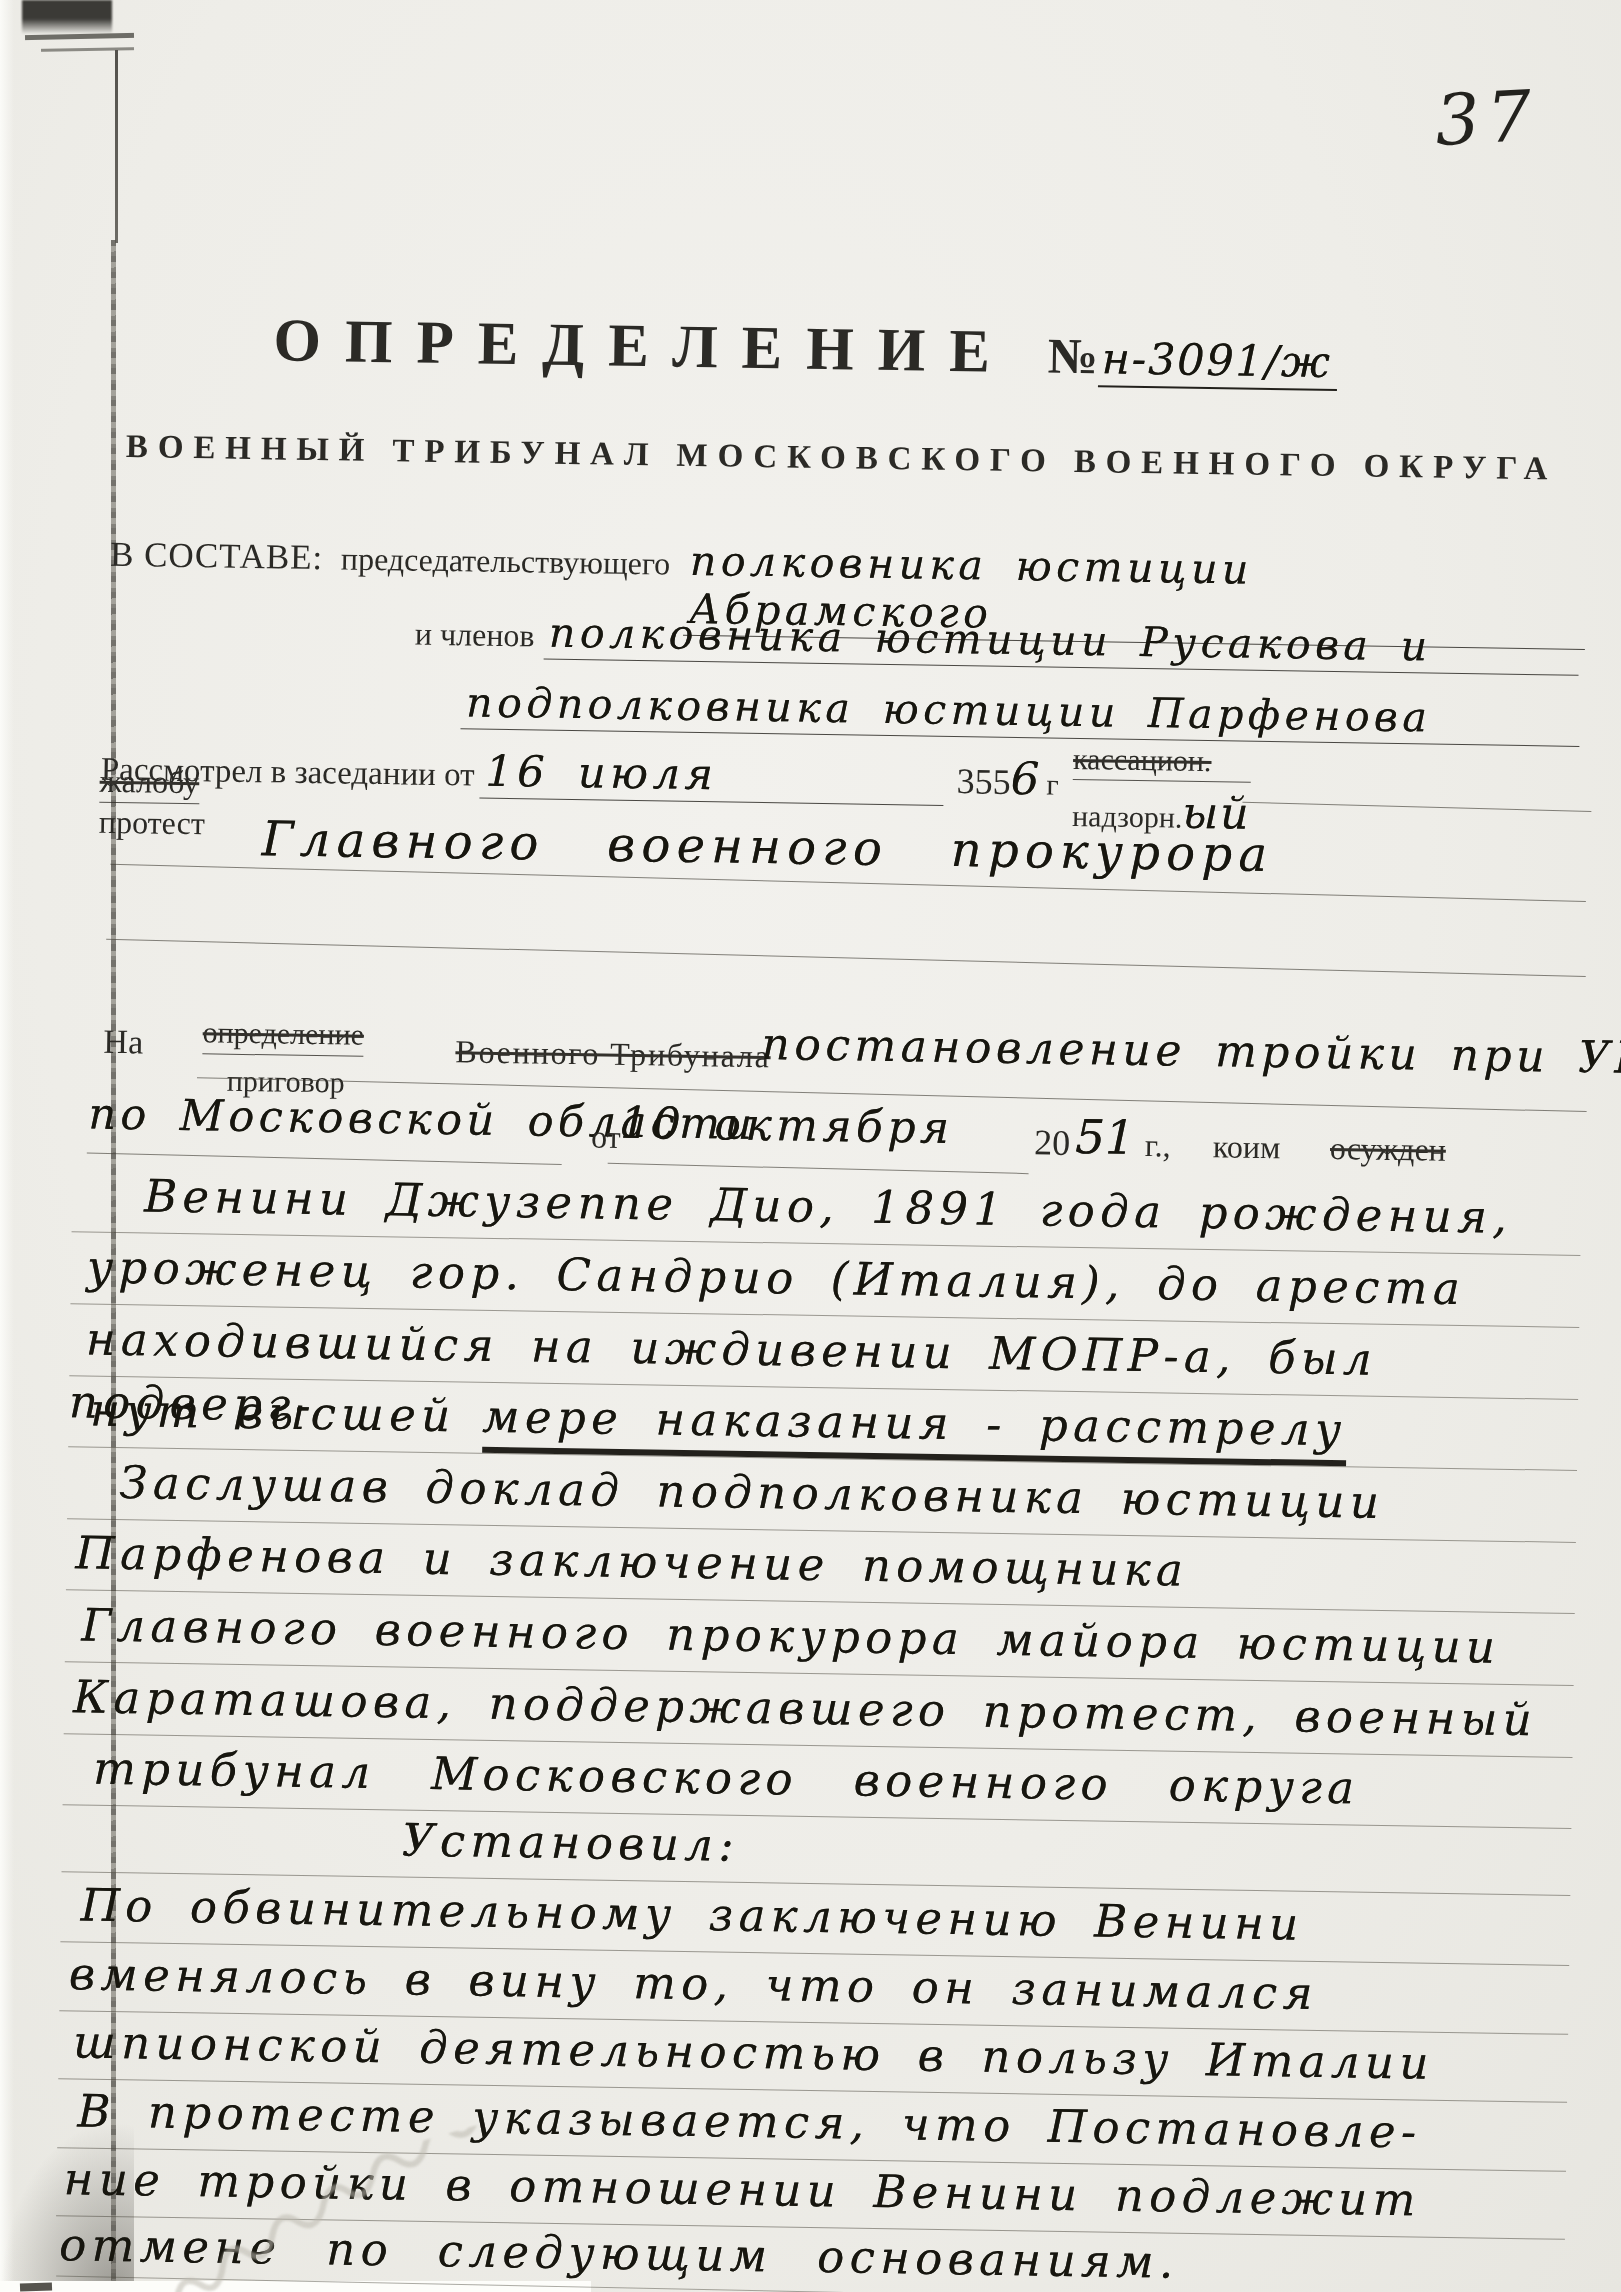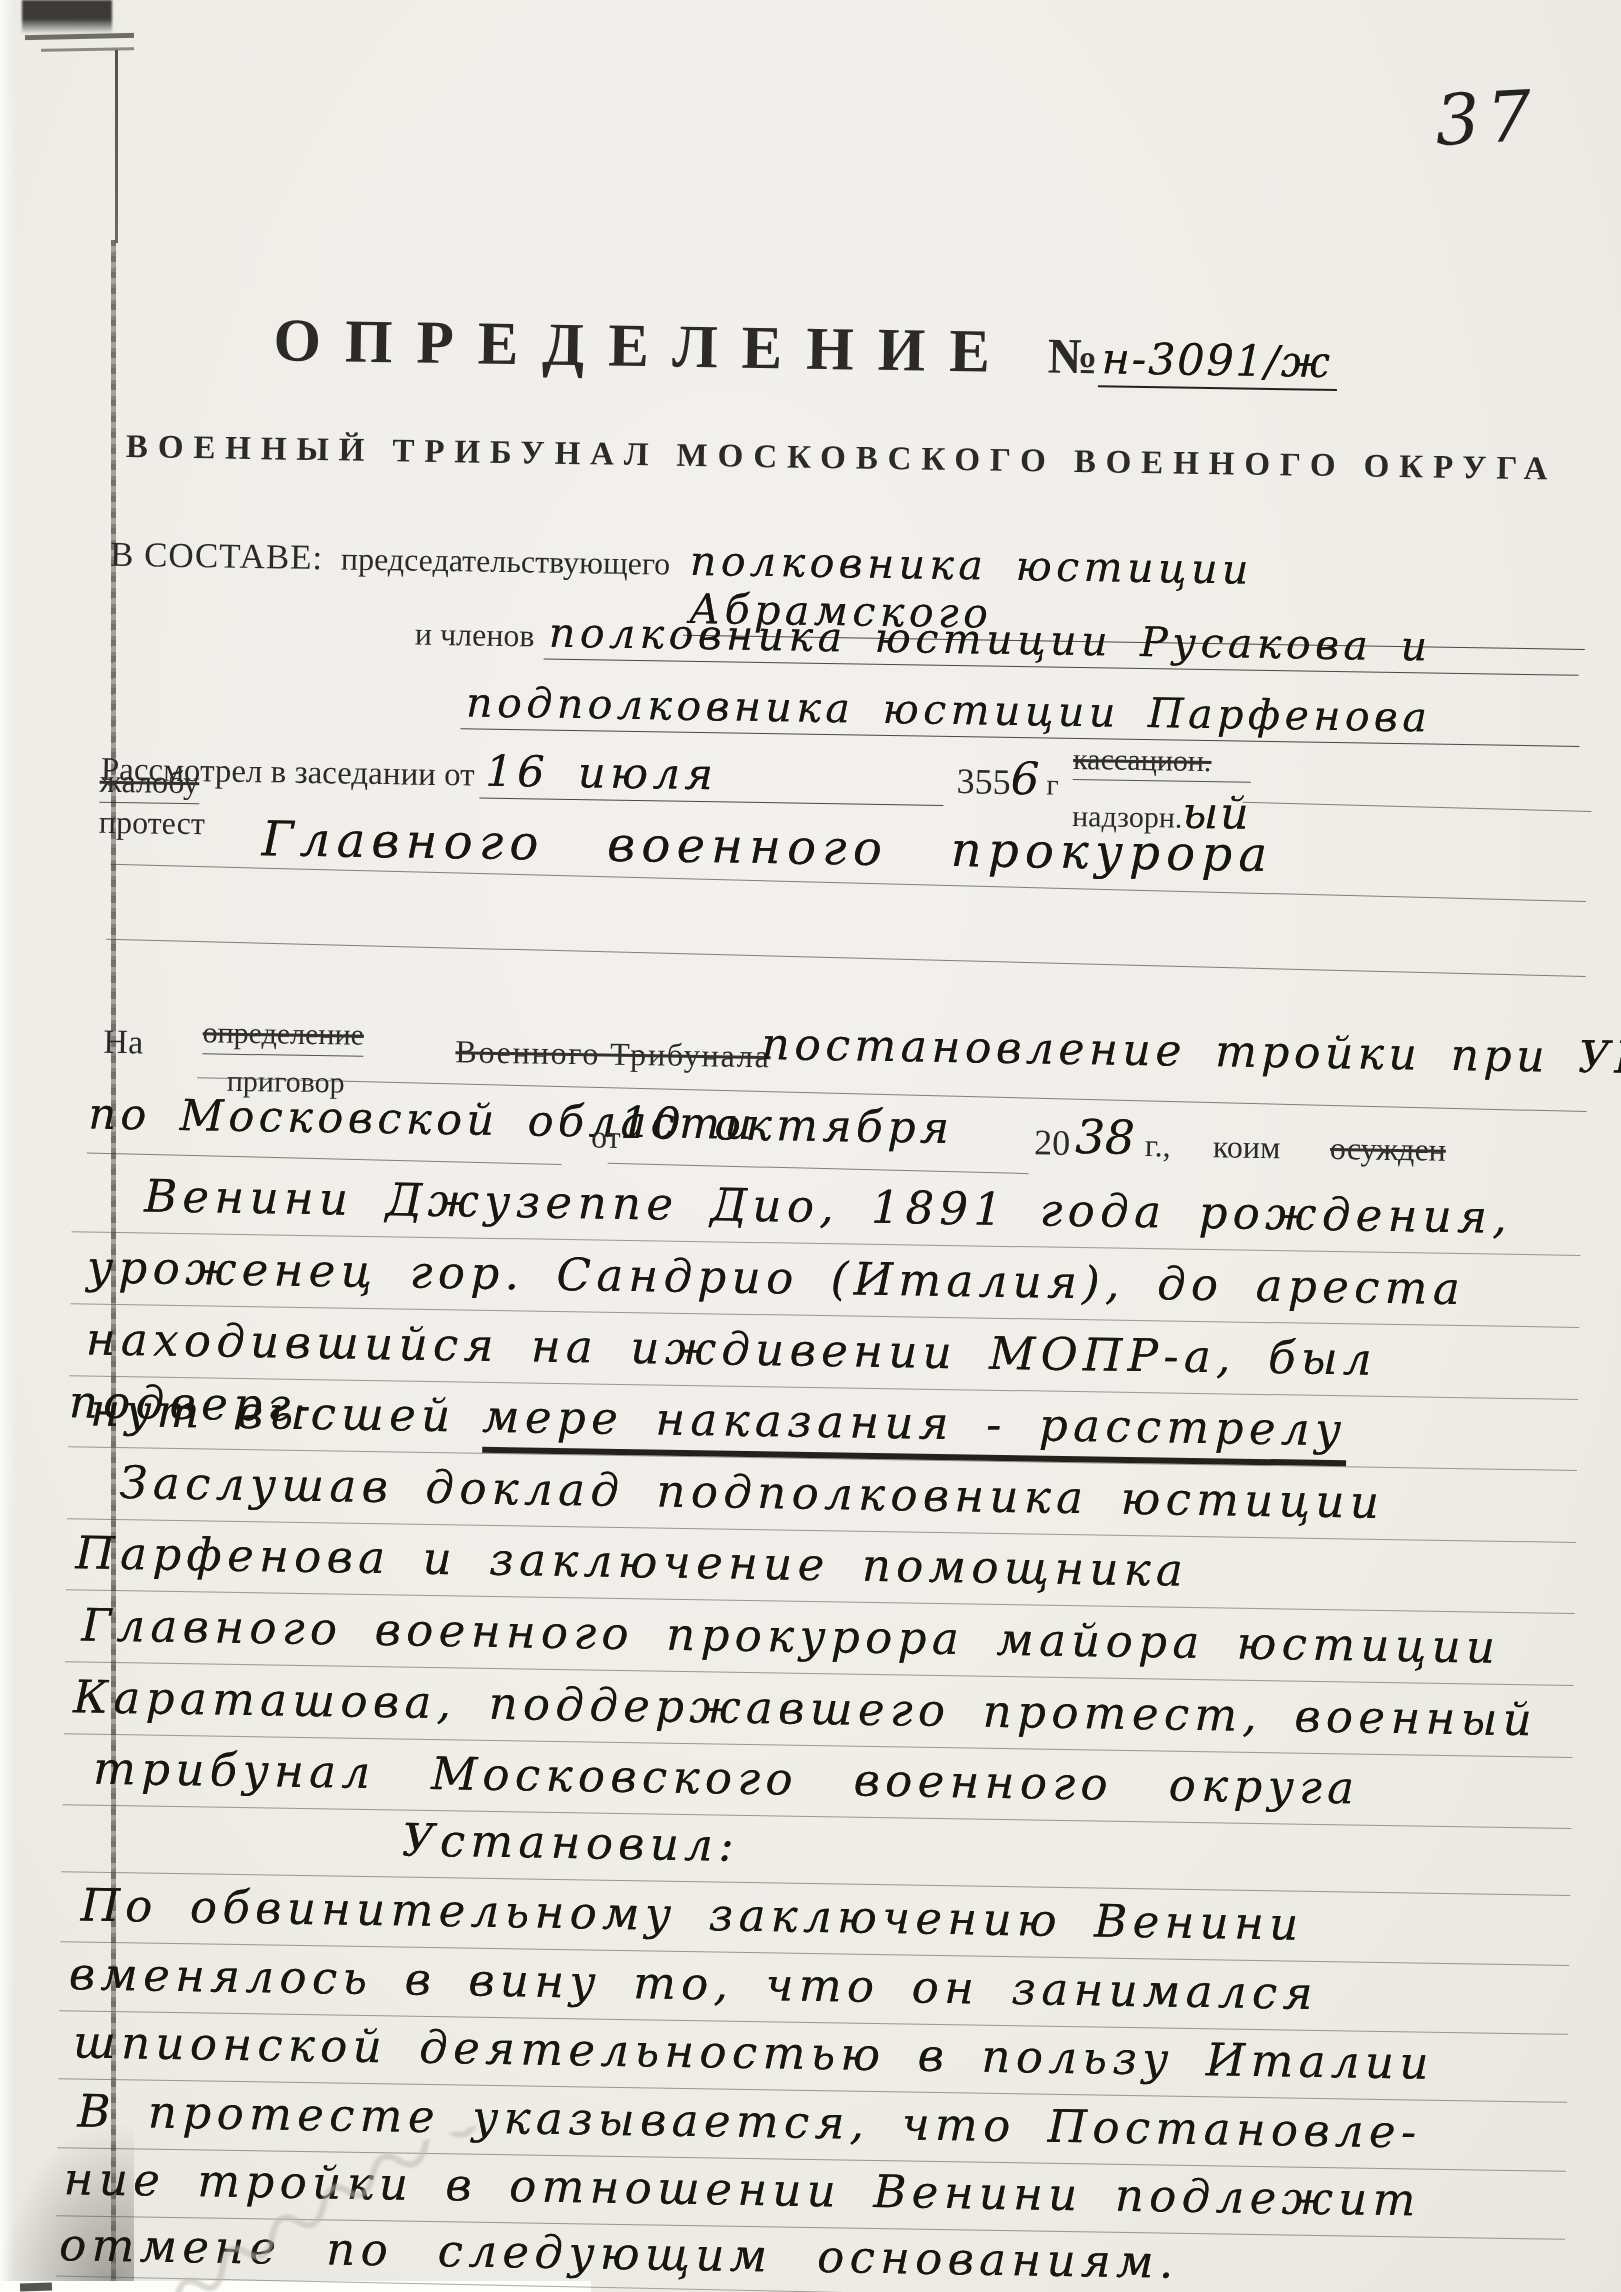--- a/index.html
+++ b/index.html
@@ -107,21 +107,21 @@
     <div class="abs typed struck" style="left:213px;top:1014px;font-size:30px;border-bottom:1.8px solid rgba(45,42,37,.8);padding-bottom:3.6px;">определение</div>
     <div class="abs typed" style="left:238px;top:1062px;font-size:30px;">приговор</div>
     <div class="abs typed struck" style="left:466px;top:1028px;font-size:32px;letter-spacing:1.8px;">Военного Трибунала</div>
     <div class="abs hand" style="left:772px;top:1008px;font-size:44px;">постановление тройки при УНКВД</div>
     <div class="rule" style="left:208px;top:1082px;width:1390px;transform:rotate(.5deg);"></div>
 
     <div class="abs hand" style="left:100px;top:1089px;font-size:43px;">по Московской области</div>
     <div class="abs typed" style="left:575px;top:1111px;font-size:32px;margin-left:28px;">от</div>
     <div class="abs hand" style="left:632px;top:1089px;font-size:44px;">10 октября</div>
     <div class="abs typed" style="left:1046px;top:1107px;font-size:36px;">20</div>
-    <div class="abs hand" style="left:1087px;top:1094px;font-size:47px;letter-spacing:0;">38</div>
+    <div class="abs hand" style="left:1087px;top:1094px;font-size:47px;letter-spacing:0;">51</div>
     <div class="abs typed" style="left:1157px;top:1111px;font-size:32px;">г.,</div>
     <div class="abs typed" style="left:1225px;top:1111px;font-size:32px;">коим</div>
     <div class="abs typed struck" style="left:1342px;top:1111px;font-size:32px;">осужден</div>
     <div class="rule" style="left:99px;top:1155px;width:475px;transform:rotate(.5deg);"></div>
     <div class="rule" style="left:620px;top:1157px;width:421px;transform:rotate(.5deg);"></div>
 
     <div class="body-row" style="top:1164px;">
       <span class="hand" style="margin-left:72px;">Венини Джузеппе Дио, 1891 года рождения,</span></div>
     <div class="body-row" style="top:1236px;">
       <span class="hand" style="margin-left:16px;">уроженец гор. Сандрио (Италия), до ареста</span></div>

